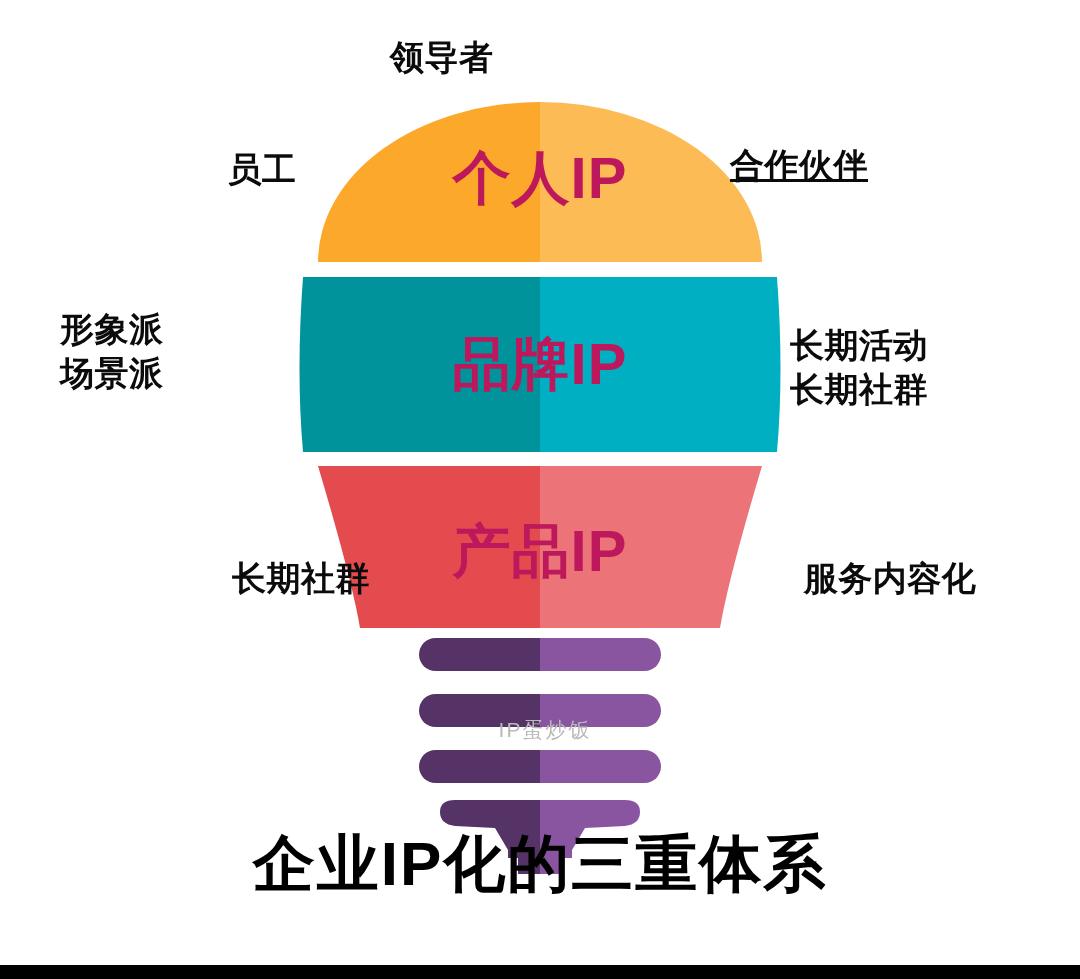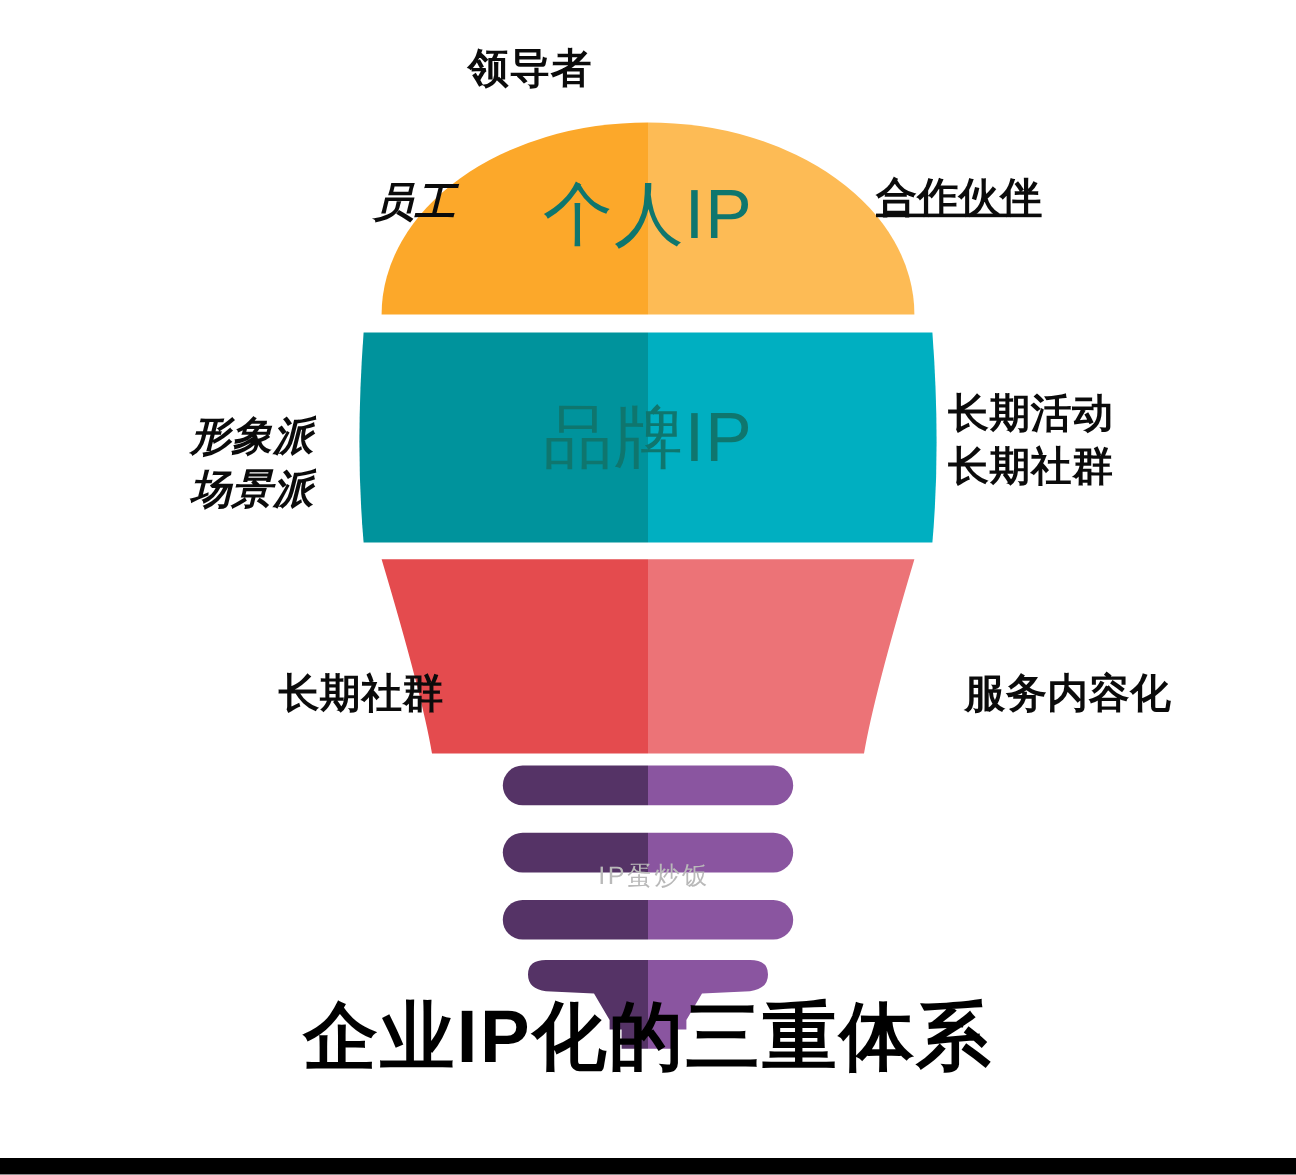--- a/index.html
+++ b/index.html
@@ -40,32 +40,32 @@
     color: #0b0b0b;
     font-weight: bold;
     font-size: 34px;
     line-height: 1.28;
     white-space: pre;
     letter-spacing: 0.5px;
   }
   .label.center { text-align: left; }
 
   #lbl-leader   { left: 390px; top: 36px;  width: 310px; }
-  #lbl-employee { left: 120px; top: 148px; width: 260px; text-align: right; font-style: italic; }
+  #lbl-employee { left: 132px; top: 148px; width: 260px; text-align: center; }
   #lbl-partner  { left: 730px; top: 144px; width: 280px; text-align: left; text-decoration: underline; }
-  #lbl-left-mid { left: 60px;  top: 343px; width: 300px; text-align: center; font-style: italic; }
+  #lbl-left-mid { left: 60px;  top: 308px; width: 300px; text-align: left; }
   #lbl-right-mid{ left: 790px; top: 324px; width: 300px; text-align: left; }
   #lbl-left-bot { left: 60px;  top: 557px; width: 310px; text-align: right; }
   #lbl-right-bot{ left: 730px; top: 557px; width: 320px; text-align: center; }
 
   
   .band-title {
     position: absolute;
-    color: #0f766e;
-    font-weight: normal;
+    color: #be185d;
+    font-weight: bold;
     text-align: center;
     white-space: pre;
     letter-spacing: 1px;
     pointer-events: none;
   }
   #title-personal { left: 340px; top: 140px; width: 400px; font-size: 58px; }
   #title-brand    { left: 340px; top: 326px; width: 400px; font-size: 58px; }
   #title-product  { left: 340px; top: 513px; width: 400px; font-size: 58px; }
 
   
@@ -191,20 +191,21 @@
         <use href="#bar3" fill="#8A55A0"></use>
         <use href="#shape-foot" fill="#8A55A0"></use>
       </g>
     </g>
   </svg>
 
   <div class="band-title" id="title-personal">个人IP</div>
 
   <div class="band-title" id="title-brand">品牌IP</div>
 
+  <div class="band-title" id="title-product">产品IP</div>
 
 
   <div class="watermark" id="wm-2">IP蛋炒饭</div>
 
   <div class="label center" id="lbl-leader">领导者</div>
 
   <div class="label" id="lbl-employee">员工</div>
 
   <div class="label" id="lbl-partner">合作伙伴</div>
 

